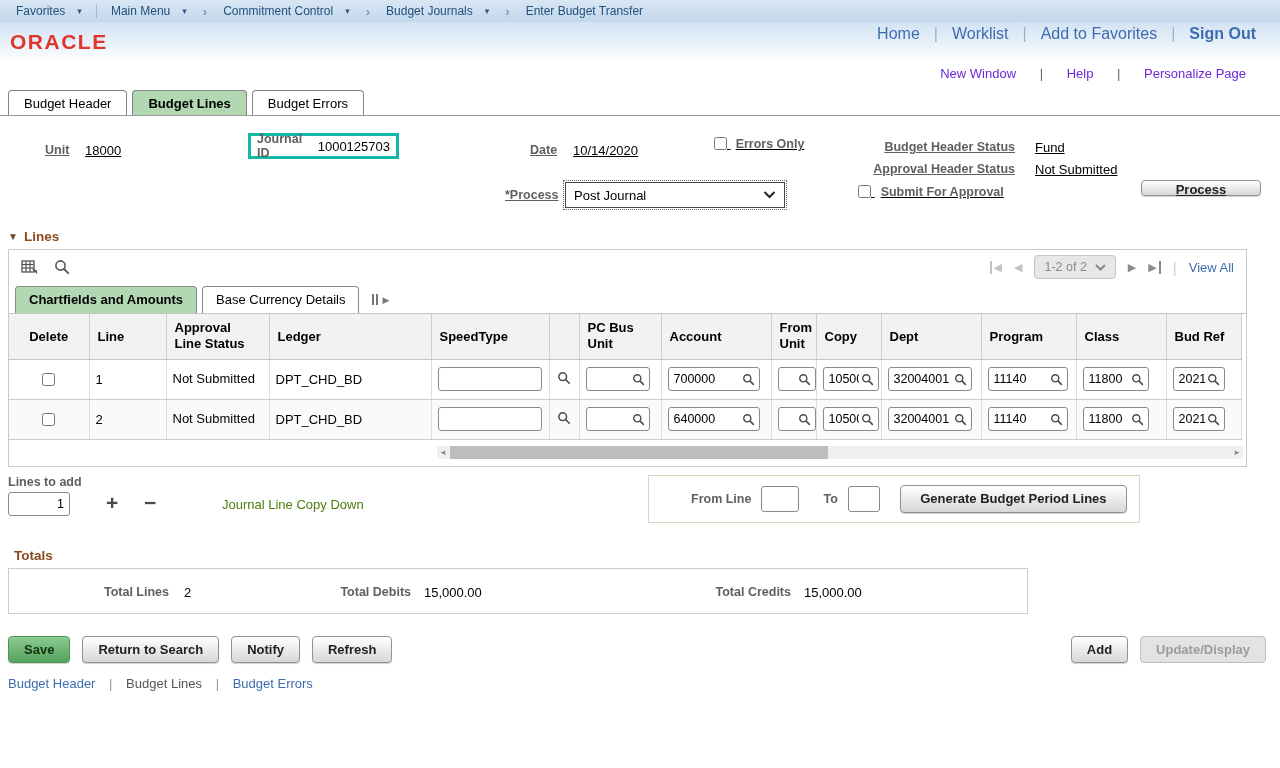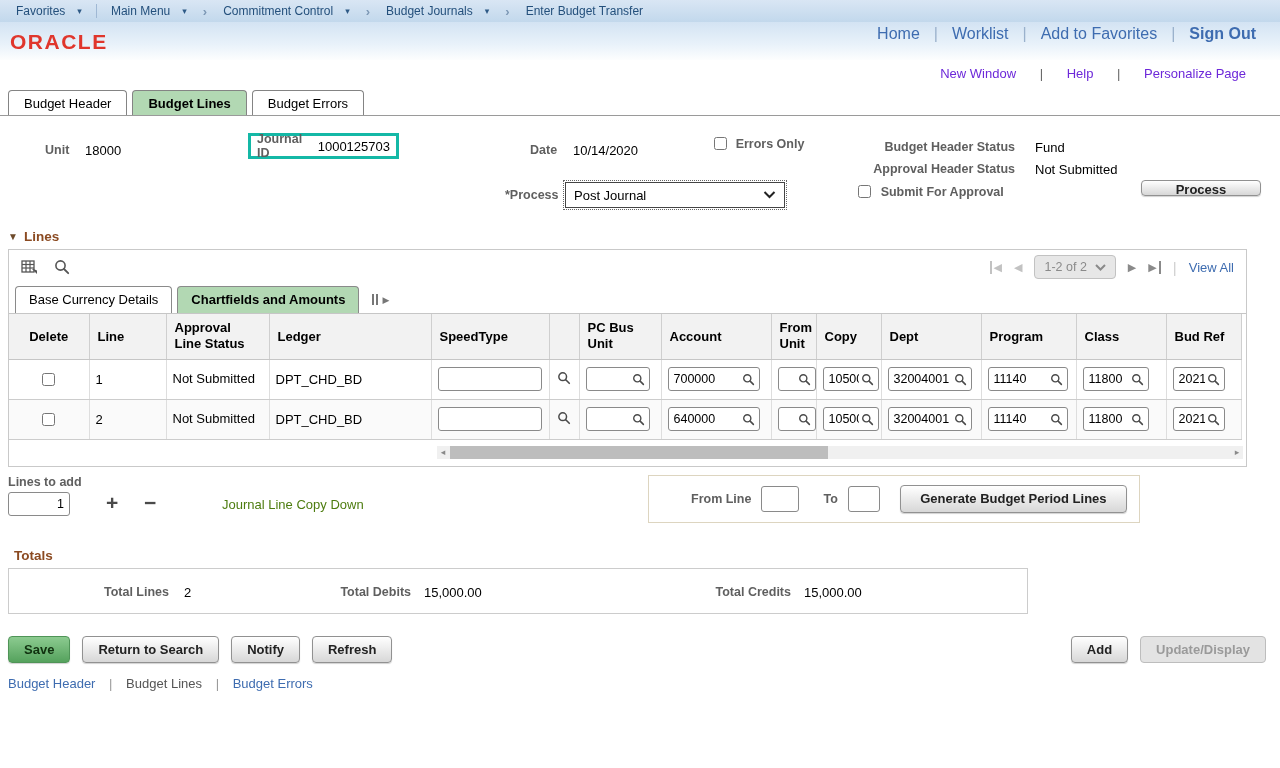--- a/index.html
+++ b/index.html
@@ -32,21 +32,21 @@
   
   .tabs-row { padding:4px 0 0 8px; border-bottom:1px solid #9a9a9a; display:flex; gap:5px; height:30px; }
   .ptab { border:1px solid #848484; border-bottom:none; border-radius:4px 4px 0 0; background:#fff;
     padding:5px 15px 6px; font-size:13px; cursor:pointer; }
   .ptab.active { background:#b2d8b3; font-weight:bold; }
 
   
   .form-header { position:relative; height:104px; }
   .flabel { color:#5f5f5f; font-weight:bold; font-size:12.5px; }
   .fvalue { color:#000; font-size:13px; }
-  .pos { position:absolute; }
+  .pos { position:absolute;text-decoration:underline; }
   .red-box { position:absolute; left:248px; top:17px; width:151px; height:26px; border:3px solid #14b8a6;
     display:flex; align-items:center; gap:9px; padding:8px 6px; }
   .chk { width:13px; height:13px; border:1px solid #8a8a8a; background:#fff; margin:0; vertical-align:-2px; }
   .select-box { position:absolute; left:565px; top:66px; width:220px; height:26px; border:1px solid #444;
     outline:1px dotted #666; outline-offset:1px; background:#fff; display:flex; align-items:center;
     justify-content:space-between; padding:0 8px; cursor:pointer; }
   .btn { background:linear-gradient(#ffffff,#d7d7d7); border:1px solid #919191; border-radius:4px;
     font-weight:bold; font-size:13px; color:#222; box-shadow:0 1px 1px rgba(0,0,0,.18); cursor:pointer;
     font-family:"Liberation Sans", sans-serif; }
   .btn.green { background:linear-gradient(#8ccb90,#55a25d); border-color:#4f9457; color:#10310f; }
@@ -249,22 +249,22 @@
         </svg>
       </div>
       <span class="pg en">▶</span>
       <span class="pg en pg-bar-r">▶</span>
       <span class="psep">|</span>
       <a class="view-all">View All</a>
     </div>
   </div>
 
   <div class="grid-tabs">
+    <div class="gtab active">Chartfields and Amounts</div>
     <div class="gtab">Base Currency Details</div>
-    <div class="gtab active">Chartfields and Amounts</div>
     <div class="expand-cols">
       <i class="ebar"></i>
         <i class="ebar"></i>
       <span class="etri">▶</span>
     </div>
   </div>
 
   <table class="grid">
     <colgroup>
       <col style="width:80px">

